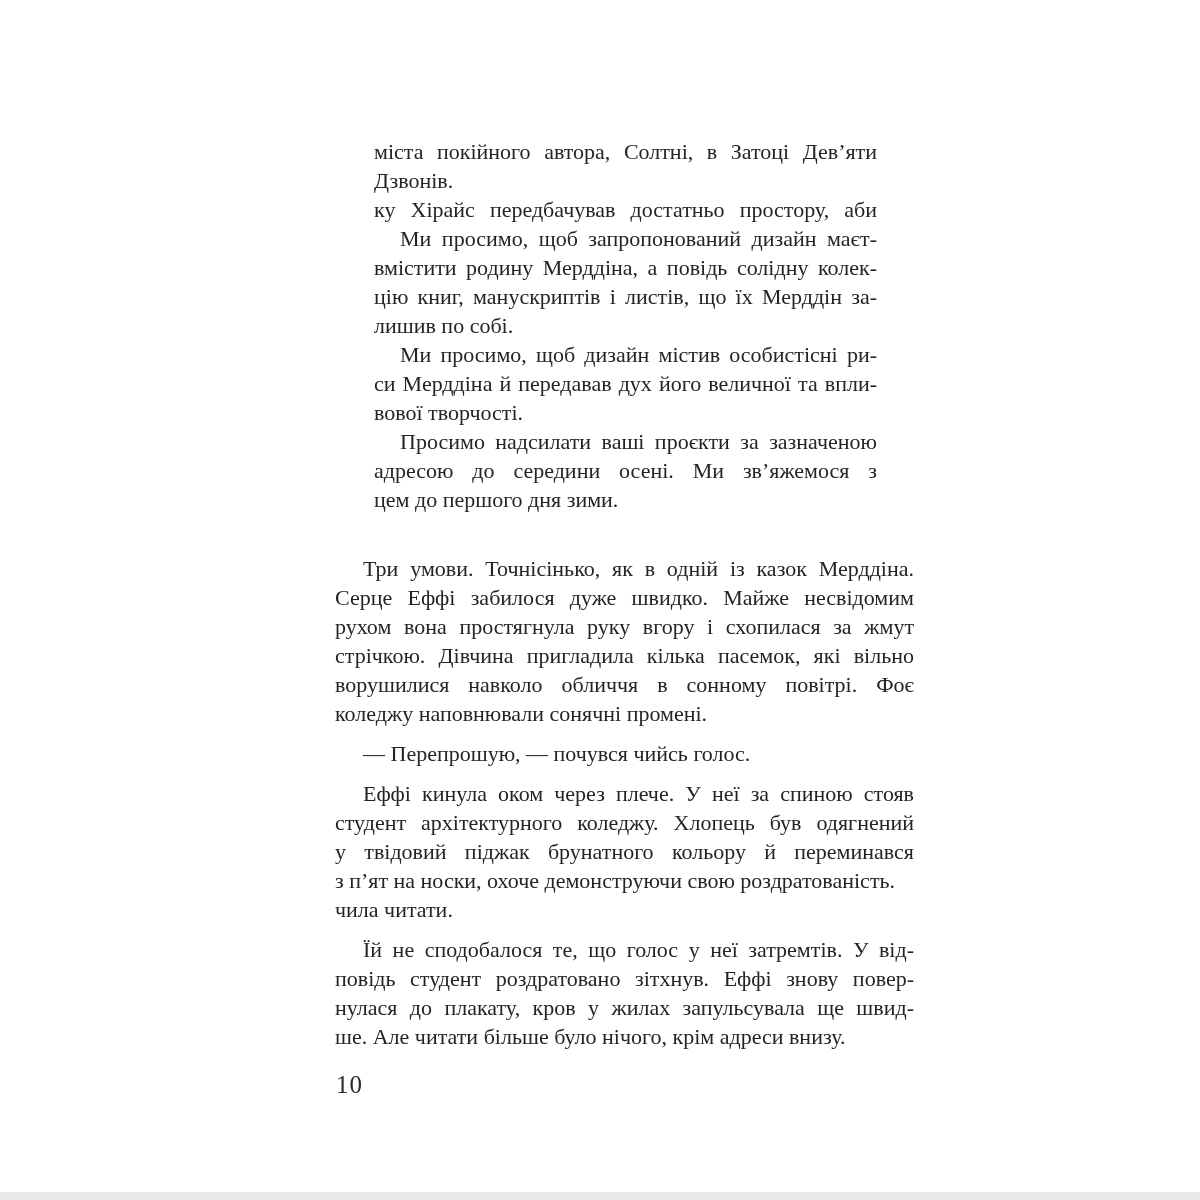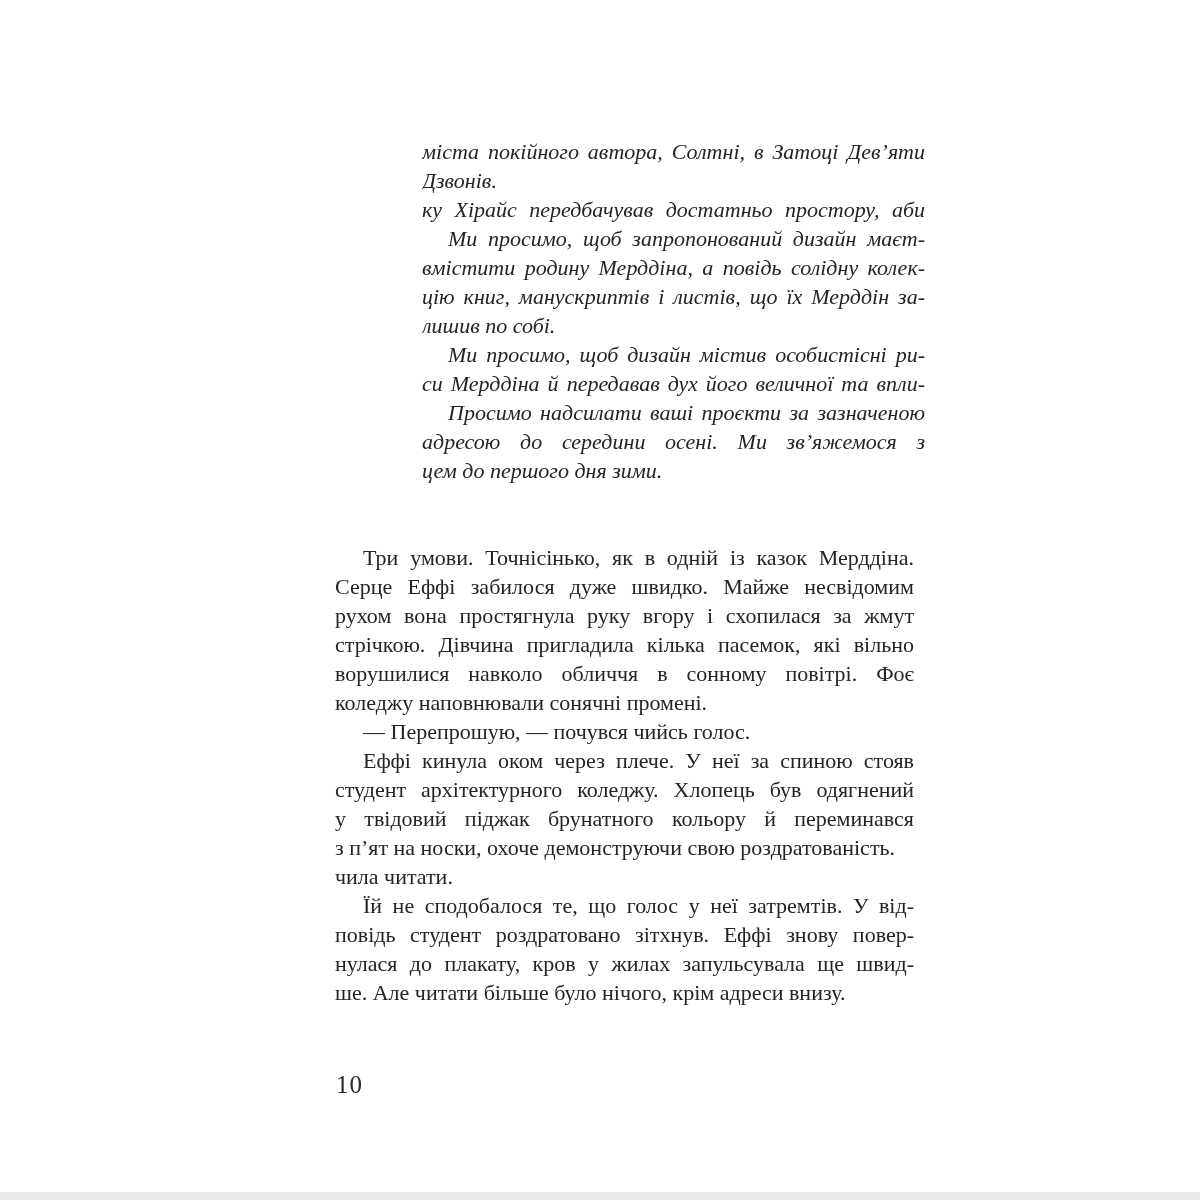--- a/index.html
+++ b/index.html
@@ -13,45 +13,43 @@
     background: #ffffff;
     overflow: hidden;
     font-family: "Liberation Serif", "DejaVu Serif", serif;
     color: #242424;
   }
   .quote-block {
     position: absolute;
     left: 374px;
     top: 137px;
     width: 503px;
-    font-style: italic;
     font-size: 22px;
     line-height: 29px;
-    margin-left: 48px;
   }
   .body-block {
     position: absolute;
     left: 335px;
     top: 543px;
     width: 579px;
     font-size: 22px;
     line-height: 29px;
   }
   .tline {
     height: 29px;
     overflow: hidden;
     text-align: justify;
     text-align-last: justify;
     white-space: normal;
   }
   .tline.last {
     text-align-last: left;
   }
   .quote-block .tline.indent { text-indent: 26px; }
-  .body-block  .tline.indent { text-indent: 28px; }
+  .body-block  .tline.indent { text-indent: 28px; margin-top: 11px; }
   .page-number {
     position: absolute;
     left: 336px;
     top: 1072px;
     font-size: 25px;
     line-height: 26px;
     letter-spacing: 1px;
     color: #2a2a2a;
   }
   .bottom-edge {
@@ -70,20 +68,21 @@
   <div class="quote-block">
       <div class="tline">міста покійного автора, Солтні, в Затоці Дев’яти</div>
       <div class="tline last">Дзвонів.</div>
       <div class="tline">ку Хірайс передбачував достатньо простору, аби</div>
       <div class="tline indent">Ми просимо, щоб запропонований дизайн маєт-</div>
       <div class="tline">вмістити родину Мерддіна, а повідь солідну колек-</div>
       <div class="tline">цію книг, манускриптів і листів, що їх Мерддін за-</div>
       <div class="tline last">лишив по собі.</div>
       <div class="tline indent">Ми просимо, щоб дизайн містив особистісні ри-</div>
       <div class="tline">си Мерддіна й передавав дух його величної та впли-</div>
+      <div class="tline last">вової творчості.</div>
       <div class="tline indent">Просимо надсилати ваші проєкти за зазначеною</div>
       <div class="tline">адресою до середини осені. Ми зв’яжемося з перемож-</div>
       <div class="tline last">цем до першого дня зими.</div>
     </div>
   <div class="body-block">
       <div class="tline indent">Три умови. Точнісінько, як в одній із казок Мерддіна.</div>
       <div class="tline">Серце Еффі забилося дуже швидко. Майже несвідомим</div>
       <div class="tline">рухом вона простягнула руку вгору і схопилася за жмут</div>
       <div class="tline">стрічкою. Дівчина пригладила кілька пасемок, які вільно</div>
       <div class="tline">ворушилися навколо обличчя в сонному повітрі. Фоє</div>

